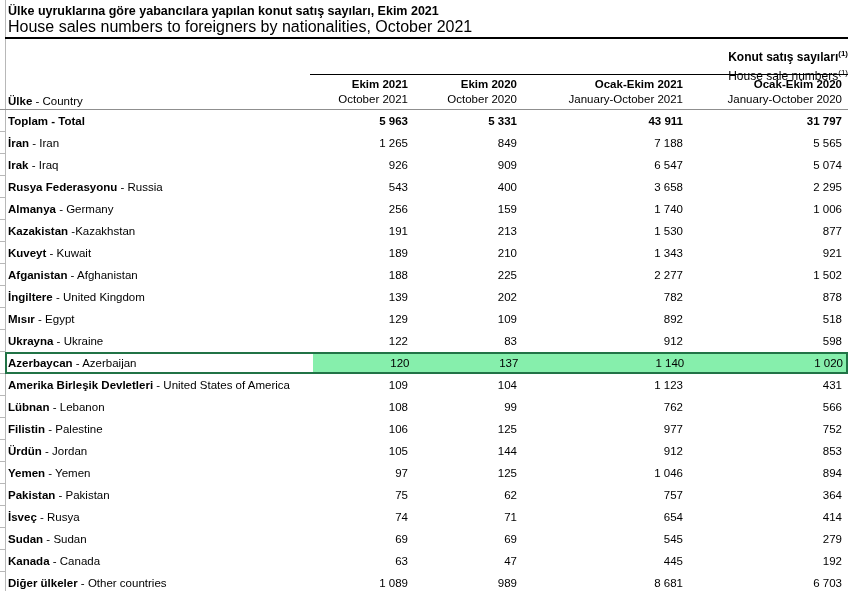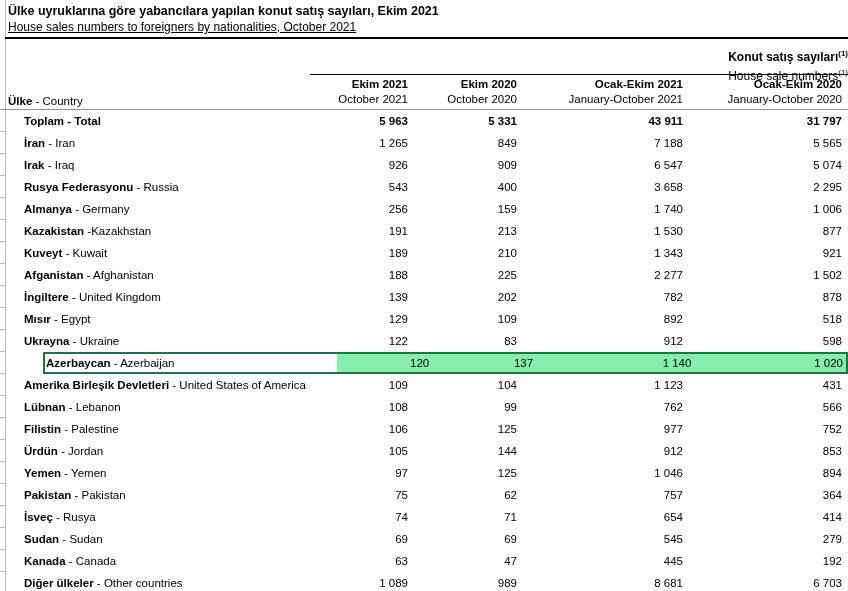--- a/index.html
+++ b/index.html
@@ -13,21 +13,21 @@
 
   
   .left-vline { position: absolute; left: 5px; top: 0; width: 1px; height: 591px; background: #b8b8b8; }
   .left-stubs {
     position: absolute; left: 0; top: 110px; width: 5px; height: 481px;
     background: repeating-linear-gradient(to bottom, transparent 0 21px, #b8b8b8 21px 22px);
   }
 
   .title-block { position: absolute; left: 8px; top: 3px; }
   .title-tr { font-weight: bold; font-size: 12.5px; line-height: 16px; }
-  .title-en { font-size: 12px; line-height: 16px; text-decoration: underline; }
+  .title-en { font-size: 16px; line-height: 16px; }
 
   .thick-rule { position: absolute; left: 5px; top: 37px; width: 843px; height: 2px; background: #000; }
 
   .group-header { position: absolute; left: 308px; top: 46px; width: 540px; text-align: right; }
   .group-tr { font-weight: bold; font-size: 12px; line-height: 16px; }
   .group-en { font-size: 12px; line-height: 16px; }
   sup { font-size: 8px; }
 
   .group-rule { position: absolute; left: 310px; top: 74px; width: 538px; height: 1px; background: #000; }
 
@@ -36,26 +36,26 @@
   .ch { text-align: right; }
   .ch .l1 { font-weight: bold; line-height: 15px; }
   .ch .l2 { line-height: 15px; }
   .w1 { width: 100px; } .w2 { width: 109px; } .w3 { width: 166px; } .w4 { width: 162px; padding-right: 3px; box-sizing: border-box; }
   .ulke-b { font-weight: bold; }
 
   .header-rule { position: absolute; left: 0; top: 109px; width: 848px; height: 1px; background: #8f8f8f; }
 
   .tbody { position: absolute; left: 5px; top: 110px; width: 843px; }
   .row { display: flex; align-items: center; height: 22px; box-sizing: border-box; }
-  .cell-country { width: 303px; padding-left: 19px; box-sizing: border-box; white-space: nowrap; overflow: hidden; }
+  .cell-country { width: 303px; padding-left: 3px; box-sizing: border-box; white-space: nowrap; overflow: hidden; }
   .cell-val { text-align: right; white-space: nowrap; }
   .name-tr { font-weight: bold; }
   .bold-row .cell-val, .bold-row .name-en, .bold-row .name-sep { font-weight: bold; }
 
-  .selected-row { border: 2px solid #217346; background: #ffffff; margin-left: 38px; }
+  .selected-row { border: 2px solid #217346; background: #ffffff; }
   .selected-row .cell-country { padding-left: 1px; }
   .selected-row .cell-val { background: #86efac; height: 18px; line-height: 18px; }
   .selected-row .cell-val.w1 { box-shadow: inset 3px 0 0 #ffffff; }
 </style>
 </head>
 <body>
 
 <div class="sheet">
 
   <div class="left-vline"></div>

